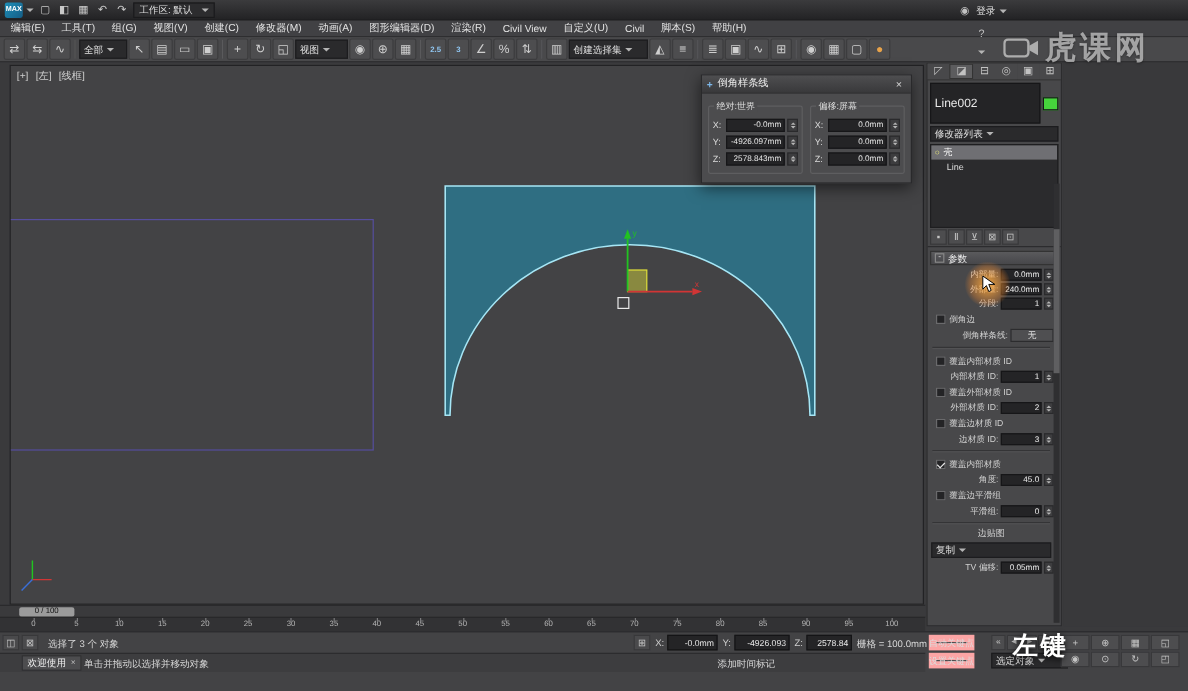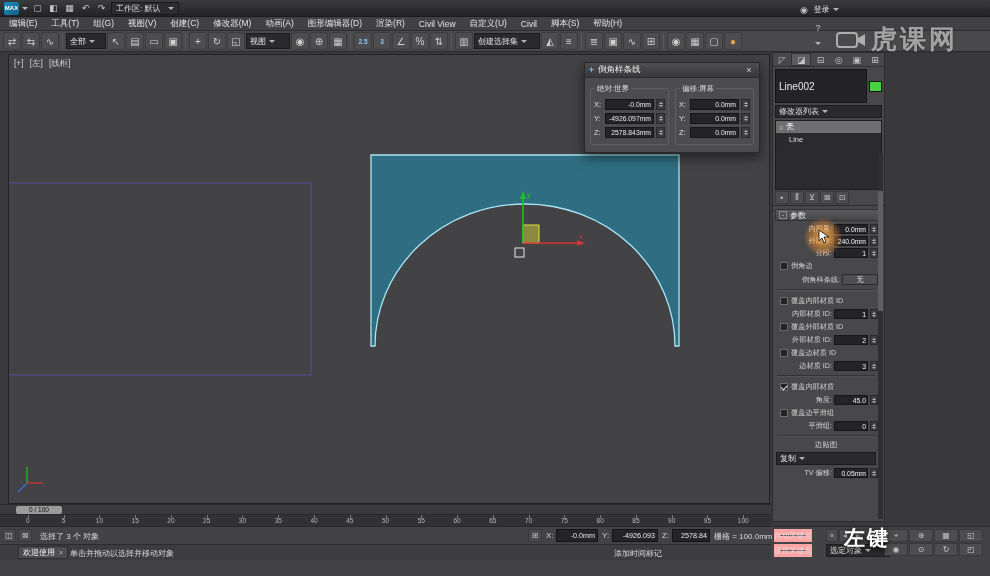--- a/index.html
+++ b/index.html
@@ -498,21 +498,21 @@
   <span class="sb-label" style="left:662px; top:4px;">Z:</span>
   <div class="sb-field" style="left:672px; top:2px; width:38px;">2578.84</div>
   <span class="sb-text" style="left:714px; top:4px;">栅格 = 100.0mm</span>
 
   <div class="promptbar"></div>
   <div class="welcome">
     <span>欢迎使用</span>
     <span class="wclose">×</span>
   </div>
   <span class="sb-text" style="left:70px; top:21px;">单击并拖动以选择并移动对象</span>
-  <span class="sb-text" style="left:598px; top:21px;margin-left:16px;">添加时间标记</span>
+  <span class="sb-text" style="left:598px; top:21px;">添加时间标记</span>
 
   <div class="keybtn" style="left:774px; top:2px;">自动关键点</div>
   <div class="keybtn" style="left:774px; top:17px;">设置关键点</div>
   <div class="playrow" style="left:826px; top:2px;">
     <span class="sb-ico2">«</span>
     <span class="sb-ico2">◄</span>
     <span class="sb-ico2">►</span>
     <span class="sb-ico2">»</span>
   </div>
   <div class="combo" style="position:absolute; left:826px; top:17px; width:64px; height:13px;">

